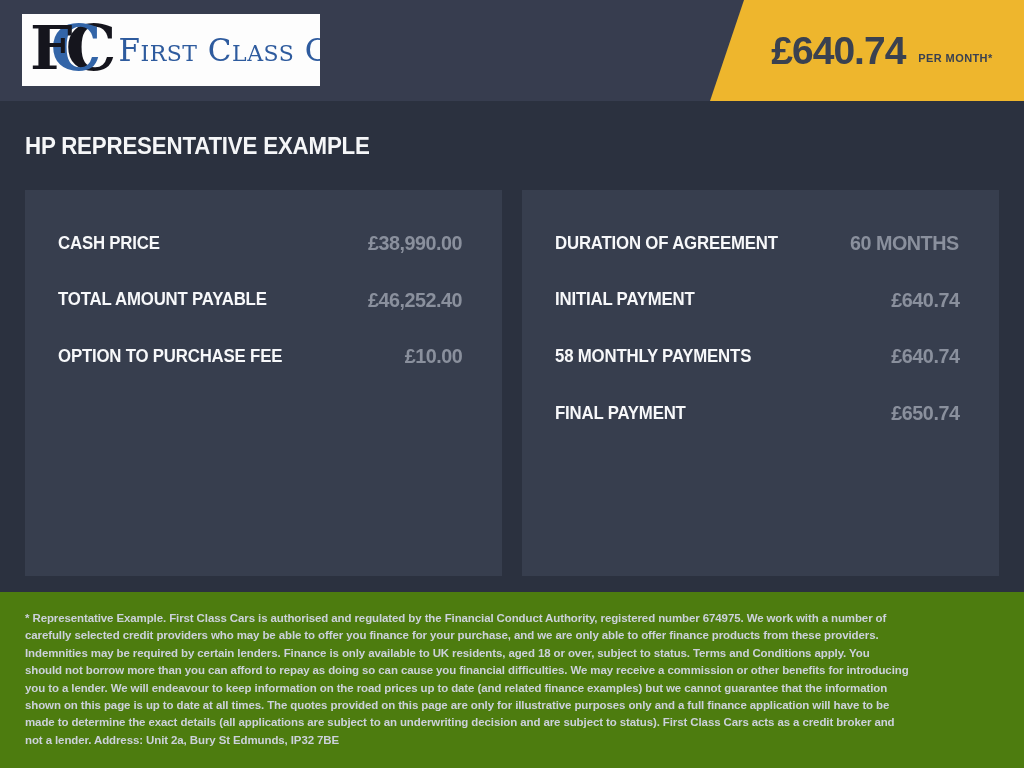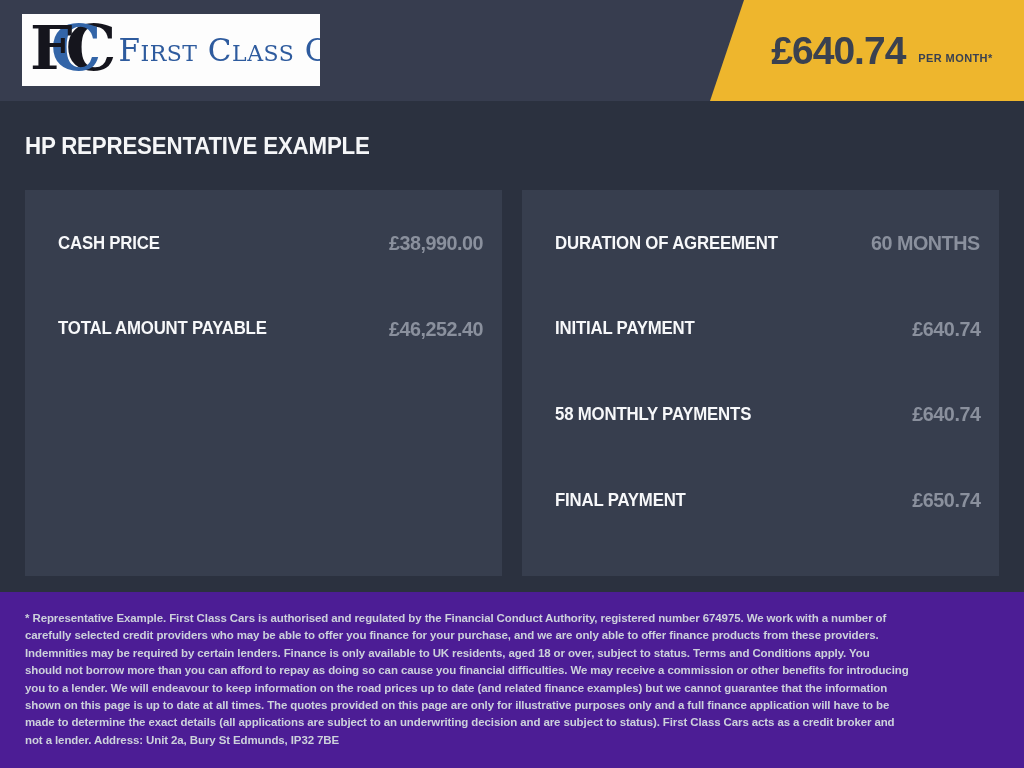--- a/index.html
+++ b/index.html
@@ -99,24 +99,23 @@
   .panels {
     position: absolute;
     top: 190px; left: 25px; right: 25px;
     height: 386px;
     display: flex;
     gap: 20px;
   }
   .panel {
     flex: 1;
     background: #373e4e;
-    padding: 25px 19px 21px 33px;
+    padding: 25px 40px 21px 33px;
     display: flex;
     flex-direction: column;
-    gap: 29px;
   }
   .row {
     height: 56.6px;
     display: flex;
     justify-content: space-between;
     align-items: center;
   }
   .row-label {
     font-size: 17.5px;
     font-weight: bold;
@@ -135,21 +134,21 @@
     transform-origin: right center;
     white-space: nowrap;
   }
 
   
   .footer {
     position: absolute;
     top: 592px; left: 0;
     width: 100%;
     height: 176px;
-    background: #4c1d95;
+    background: #4d7c0f;
     padding: 17px 25px 0 25px;
   }
   .disclaimer {
     width: 893px;
     font-size: 11.6px;
     font-weight: bold;
     color: #ccd1db;
     line-height: 17.4px;
     letter-spacing: -0.1px;
     transform: scaleX(0.99);
@@ -183,20 +182,24 @@
 
     <div class="panel">
       <div class="row">
         <span class="row-label">CASH PRICE</span>
         <span class="row-value">£38,990.00</span>
       </div>
       <div class="row">
         <span class="row-label">TOTAL AMOUNT PAYABLE</span>
         <span class="row-value">£46,252.40</span>
       </div>
+      <div class="row">
+        <span class="row-label">OPTION TO PURCHASE FEE</span>
+        <span class="row-value">£10.00</span>
+      </div>
     </div>
 
     <div class="panel">
       <div class="row">
         <span class="row-label">DURATION OF AGREEMENT</span>
         <span class="row-value">60 MONTHS</span>
       </div>
       <div class="row">
         <span class="row-label">INITIAL PAYMENT</span>
         <span class="row-value">£640.74</span>

